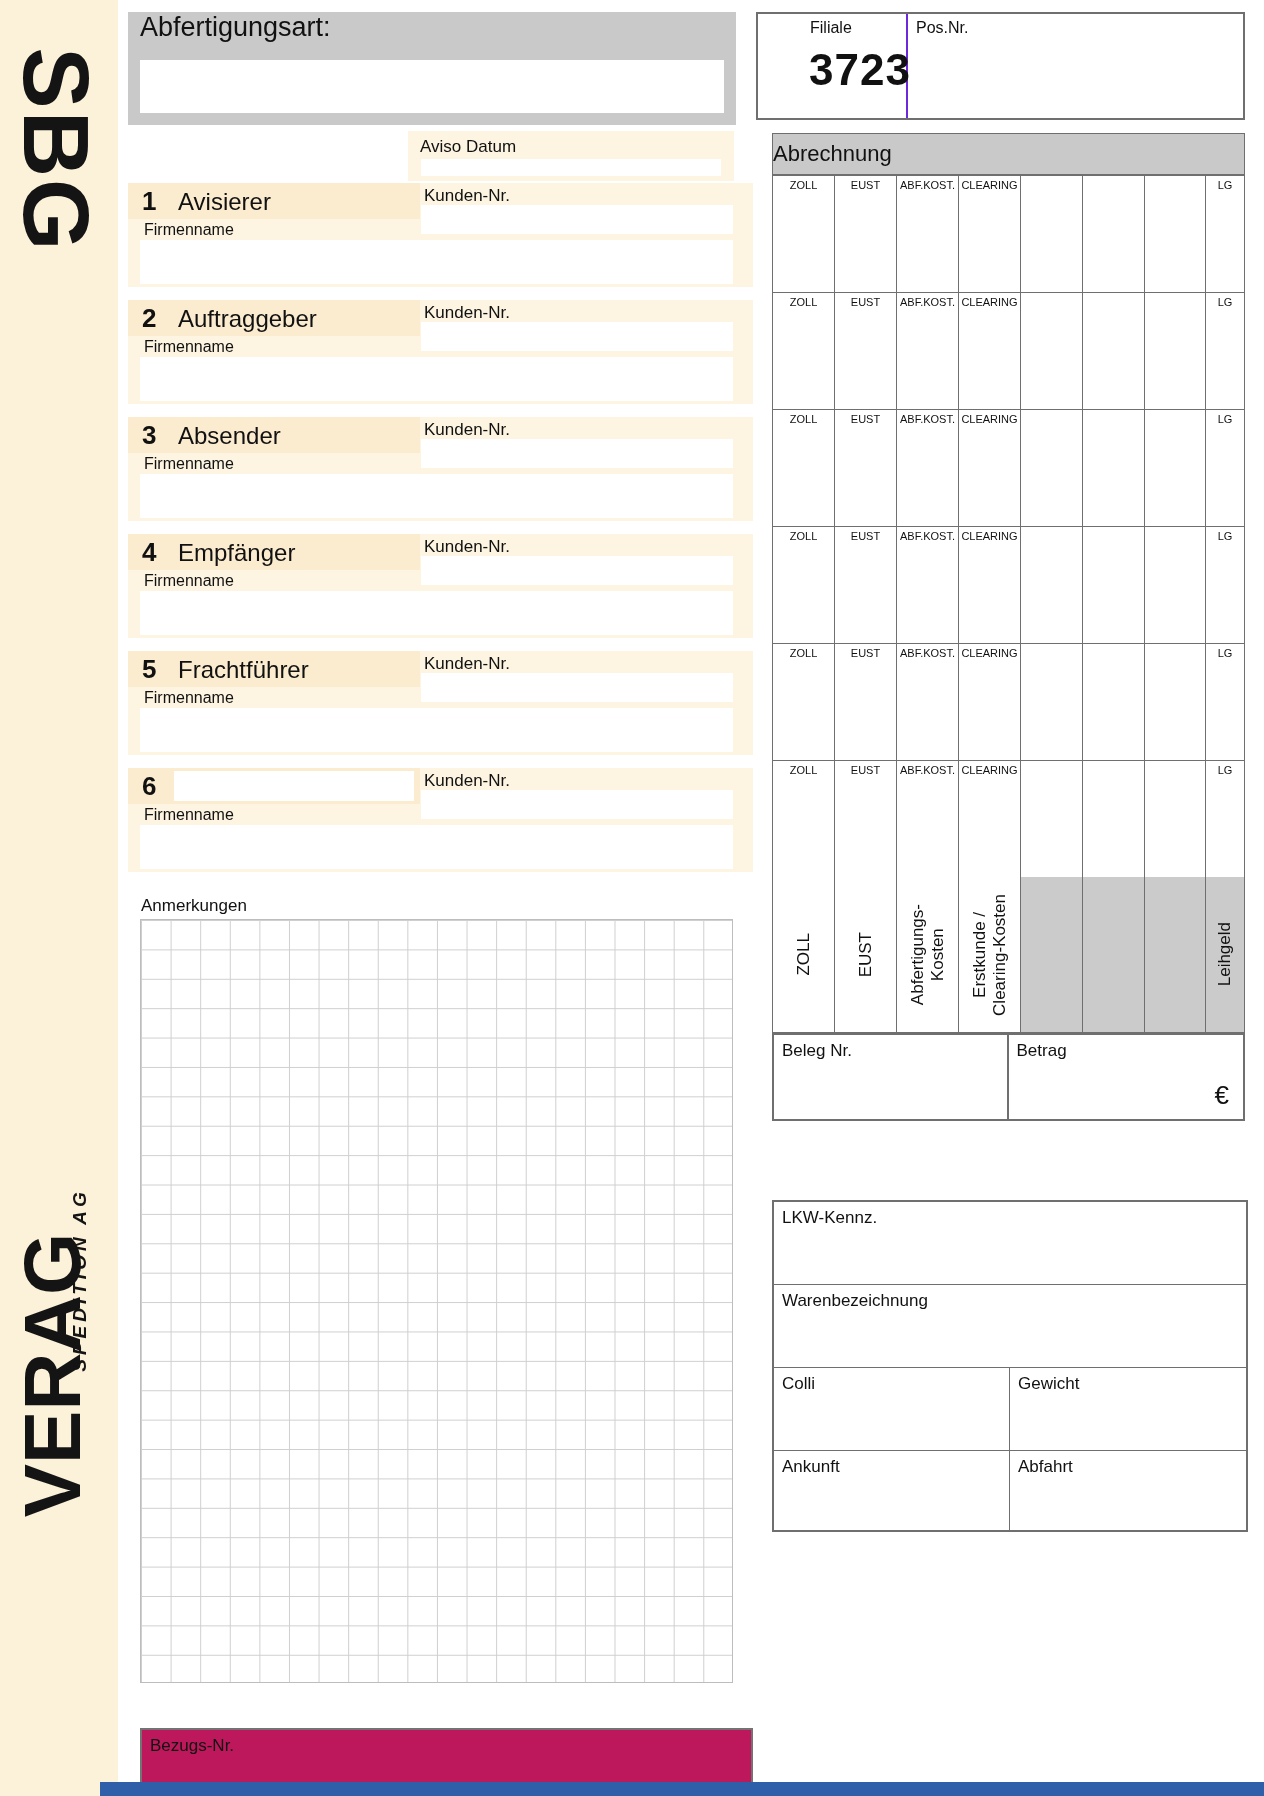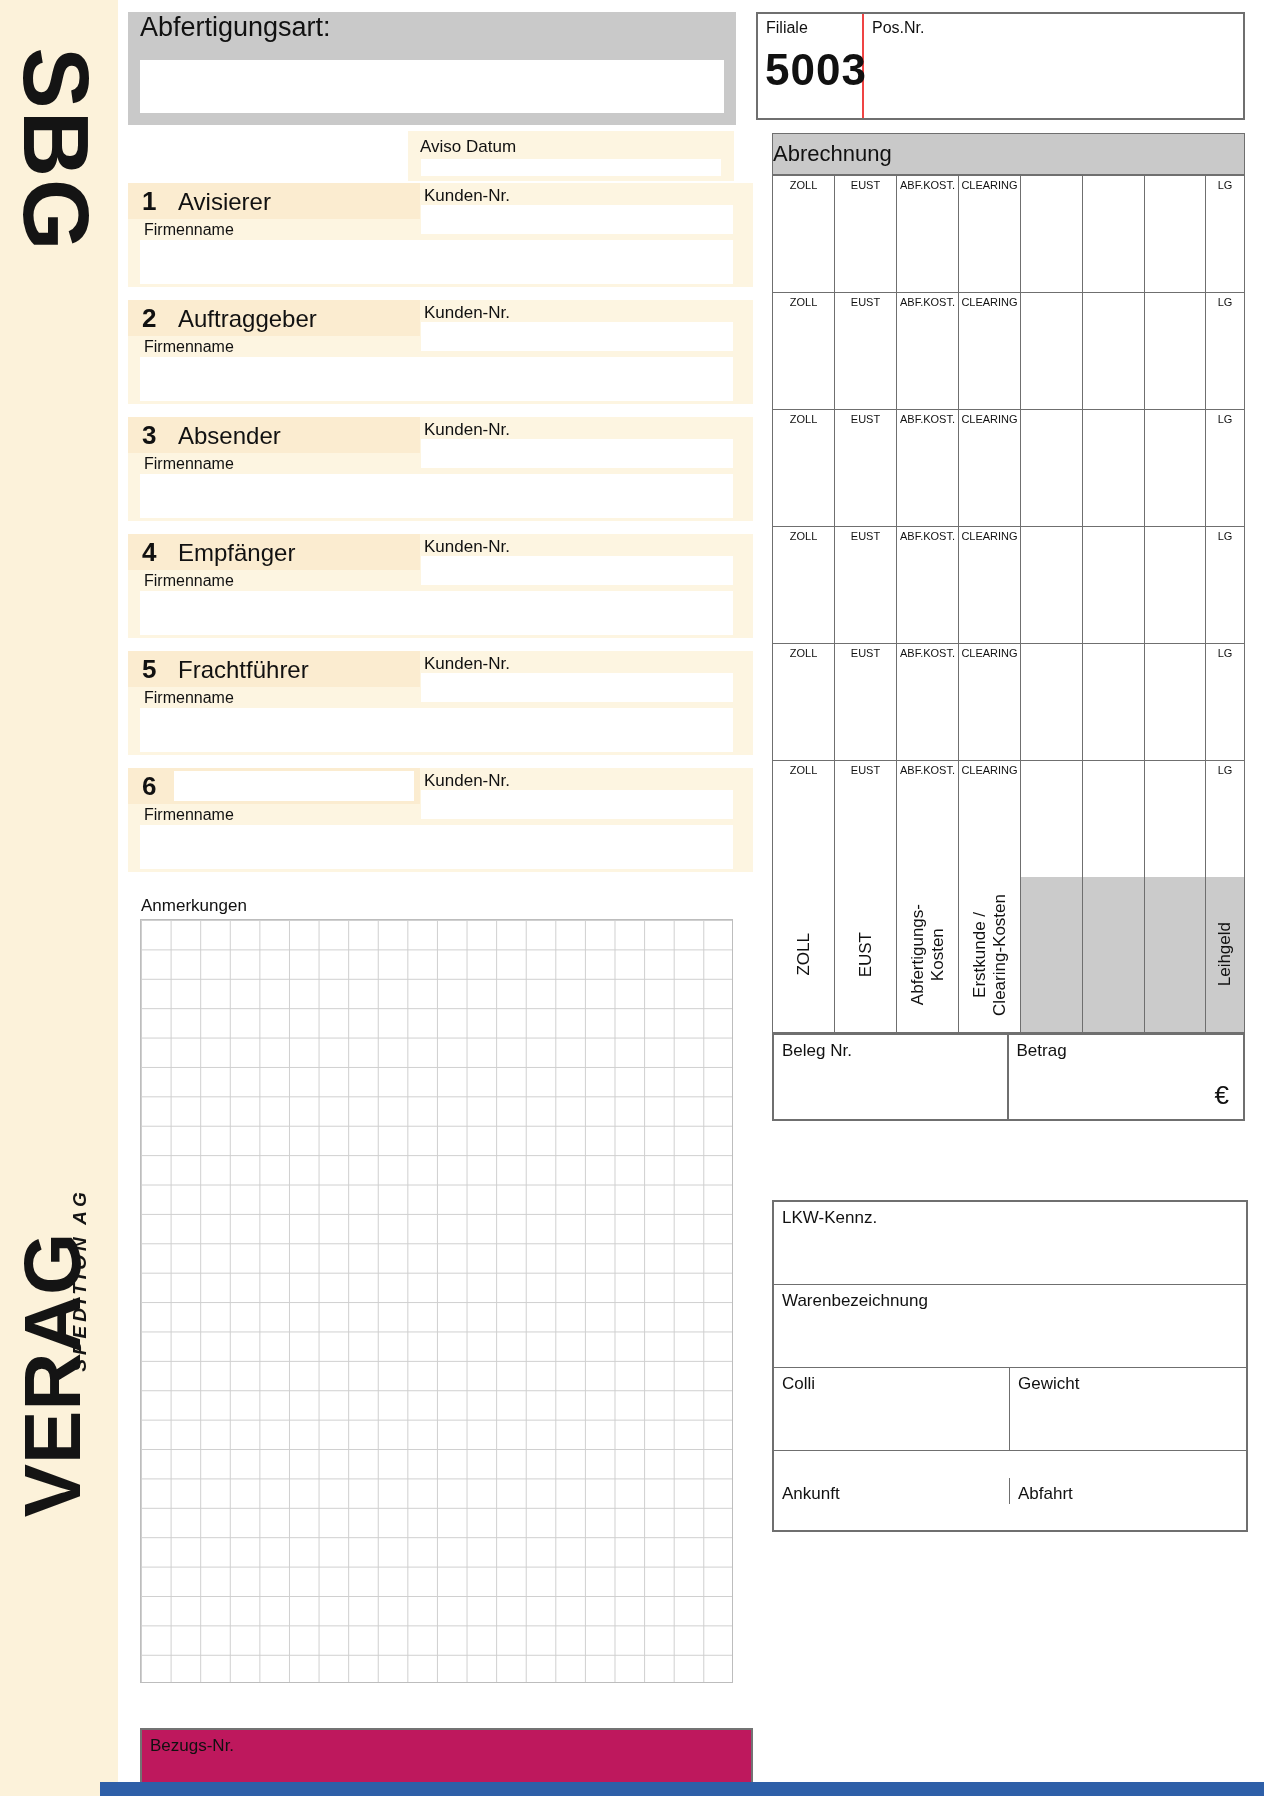--- a/index.html
+++ b/index.html
@@ -17,21 +17,21 @@
   .sped { position:absolute; left:-20px; top:1268px; width:200px; height:24px; transform:rotate(-90deg); transform-origin:center;
           font-size:19px; font-weight:bold; font-style:italic; letter-spacing:4px; line-height:24px; text-align:center; color:#141414; }
 
   
   .abf-box   { position:absolute; left:128px; top:12px; width:608px; height:113px; background:#c9c9c9; }
   .abf-label { position:absolute; left:12px; top:0; font-size:27px; }
   .abf-input { position:absolute; left:12px; top:48px; right:12px; bottom:12px; background:#fff; }
 
   
   .head-box     { position:absolute; left:756px; top:12px; width:489px; height:108px; border:2px solid #6f6f6f; background:#fff; display:flex; }
-  .filiale-cell { width:106px; border-right:2px solid #ef4444; position:relative; }
+  .filiale-cell { width:106px; border-right:2px solid #6d28d9; position:relative;margin-left:44px; }
   .posnr-cell   { flex:1; position:relative; }
   .small-label  { font-size:16px; padding:5px 0 0 8px; }
   .filiale-value{ font-size:44px; font-weight:bold; padding:8px 0 0 7px; letter-spacing:1px; }
 
   
   .aviso       { position:absolute; left:408px; top:131px; width:326px; height:50px; background:#fdf5e1; }
   .aviso-label { position:absolute; left:12px; top:6px; font-size:17px; }
   .aviso-input { position:absolute; left:13px; top:28px; width:300px; height:17px; background:#fff; }
 
   
@@ -71,21 +71,21 @@
   .anm-grid  { position:absolute; left:140px; top:919px; width:593px; height:764px; background:#fff; border:1px solid #bdbdbd;
                background-image:linear-gradient(to right,#cfcfcf 1px,transparent 1px),linear-gradient(to bottom,#cfcfcf 1px,transparent 1px);
                background-size:29.6px 29.4px; }
 
   .bezug-box { position:absolute; left:140px; top:1728px; width:613px; height:62px; border:2px solid #737373; background:#be185d; }
 
   
   .ship-box  { position:absolute; left:772px; top:1200px; width:476px; height:332px; border:2px solid #6f6f6f; background:#fff;
                display:flex; flex-direction:column; }
   .ship-row  { position:relative; border-bottom:1px solid #6f6f6f; height:83px; }
-  .ship-row:last-child { border-bottom:none; flex:1;align-items:center; }
+  .ship-row:last-child { border-bottom:none; flex:1; }
   .ship-split{ display:flex; padding:0; }
   .ship-cell { width:50%; position:relative; }
   .ship-cell:first-child { border-right:1px solid #6f6f6f; }
 
   .disp-box  { position:absolute; left:772px; top:1598px; width:476px; height:178px; border:2px solid #6f6f6f; background:#fff;
                display:flex; flex-direction:column; }
   .disp-row1 { height:56px; border-bottom:1px solid #6f6f6f; }
   .disp-row2 { flex:1; }
 
   .bottom-bar { position:absolute; left:100px; top:1782px; width:1164px; height:14px; background:#2e5fa8; }
@@ -102,21 +102,21 @@
   </div>
 
   <div class="abf-box">
     <div class="abf-label">Abfertigungsart:</div>
     <div class="abf-input"></div>
   </div>
 
   <div class="head-box">
     <div class="filiale-cell">
       <div class="small-label">Filiale</div>
-      <div class="filiale-value">5003</div>
+      <div class="filiale-value">3723</div>
     </div>
     <div class="posnr-cell">
       <div class="small-label">Pos.Nr.</div>
     </div>
   </div>
 
   <div class="aviso">
     <div class="aviso-label">Aviso Datum</div>
     <div class="aviso-input"></div>
   </div>

